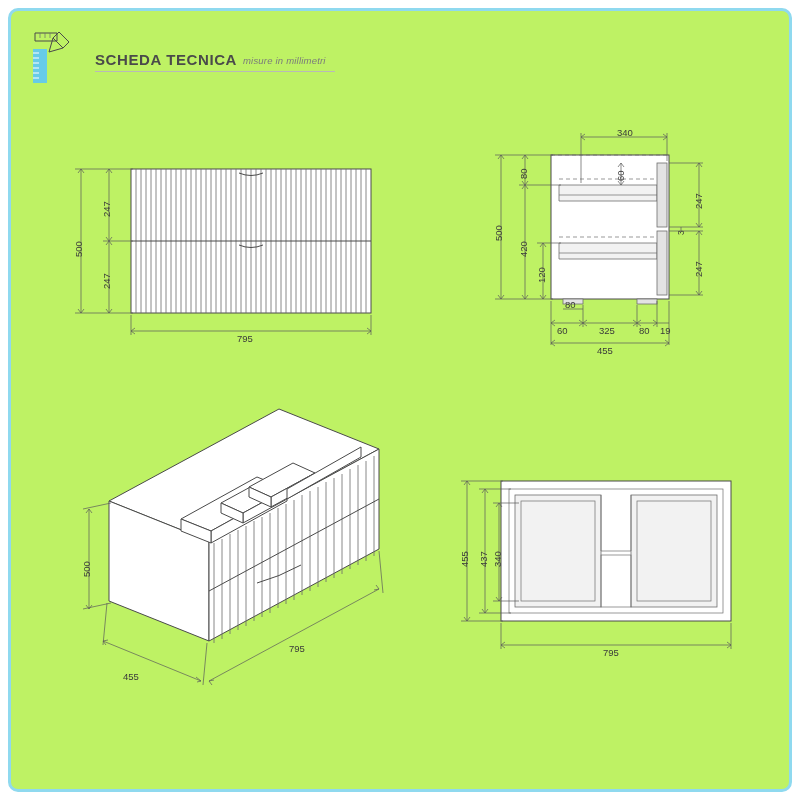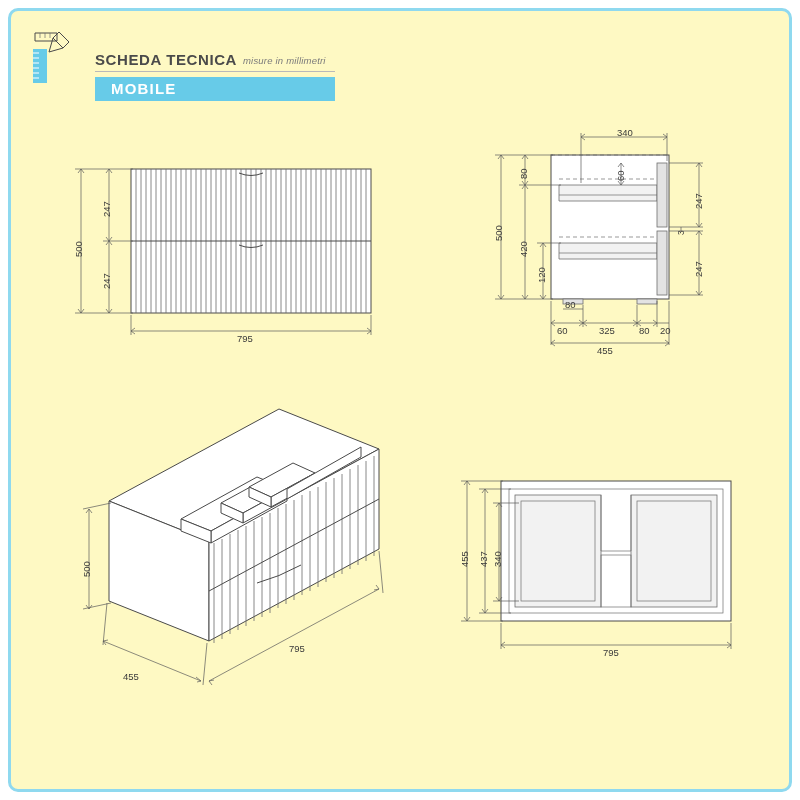--- a/index.html
+++ b/index.html
@@ -11,21 +11,21 @@
     position:relative;
     overflow:hidden;
   }
   .sheet{
     position:absolute;
     left:8px;top:8px;
     width:784px;height:784px;
     border:3px solid #8fd9ef;
     border-radius:10px;
     box-sizing:border-box;
-    background:#fef9c3;
+    background:#bef264;
   }
   
   .header{
     position:absolute;left:18px;top:16px;width:330px;height:66px;
   }
   .logo{
     position:absolute;left:0;top:2px;width:58px;height:58px;
   }
   .title-main{
     position:absolute;left:66px;top:24px;
@@ -77,23 +77,20 @@
         <path class="ln-thin" d="M11 4 L11 9 M16 4 L16 9 M21 4 L21 9"></path>
         <path class="ln" d="M30 3 L40 13 L34 19 L24 9 Z" fill="#ffffff"></path>
         <path class="ln" d="M24 9 L20 23 L34 19" fill="#ffffff"></path>
         <rect x="4" y="20" width="14" height="34" fill="#67cbe8"></rect>
         <path d="M4 24 h6 M4 29 h6 M4 34 h6 M4 39 h6 M4 44 h6 M4 49 h6" stroke="#ffffff" stroke-width="1.2" fill="none"></path>
       </svg>
     </div>
     <div class="title-main">SCHEDA TECNICA</div>
     <div class="title-sub">misure in millimetri</div>
     <div class="hr-head"></div>
-    <div class="bluebar">
-      <span>MOBILE</span>
-    </div>
   </div>
 
   <div class="dw" style="left:40px;top:140px;width:340px;height:200px;">
     <svg width="340" height="200" viewBox="0 0 340 200">
 
       <rect class="fill-w" x="80" y="18" width="240" height="144"></rect>
 
       <g class="rib">
         <line x1="85" y1="18" x2="85" y2="162"></line>
           <line x1="90" y1="18" x2="90" y2="162"></line>
@@ -247,21 +244,21 @@
     <div class="lbl v" style="left:222px;top:154px;transform:rotate(-90deg);">247</div>
     <div class="lbl v" style="left:205px;top:112px;transform:rotate(-90deg);font-size:8.5px;">3</div>
     <div class="lbl v" style="left:22px;top:118px;transform:rotate(-90deg);">500</div>
     <div class="lbl v" style="left:47px;top:134px;transform:rotate(-90deg);">420</div>
     <div class="lbl v" style="left:47px;top:56px;transform:rotate(-90deg);">80</div>
     <div class="lbl v" style="left:65px;top:160px;transform:rotate(-90deg);">120</div>
     <div class="lbl" style="left:94px;top:176px;">80</div>
     <div class="lbl" style="left:86px;top:202px;">60</div>
     <div class="lbl" style="left:128px;top:202px;">325</div>
     <div class="lbl" style="left:168px;top:202px;">80</div>
-    <div class="lbl" style="left:189px;top:202px;">20</div>
+    <div class="lbl" style="left:189px;top:202px;">19</div>
     <div class="lbl" style="left:126px;top:222px;">455</div>
   </div>
 
   <div class="dw" style="left:50px;top:380px;width:340px;height:320px;">
     <svg width="340" height="320" viewBox="0 0 340 320">
 
       <path class="fill-w" d="M48 110 L218 18 L318 58 L148 150 Z"></path>
 
       <path class="fill-w" d="M48 110 L148 150 L148 250 L48 210 Z"></path>
 

